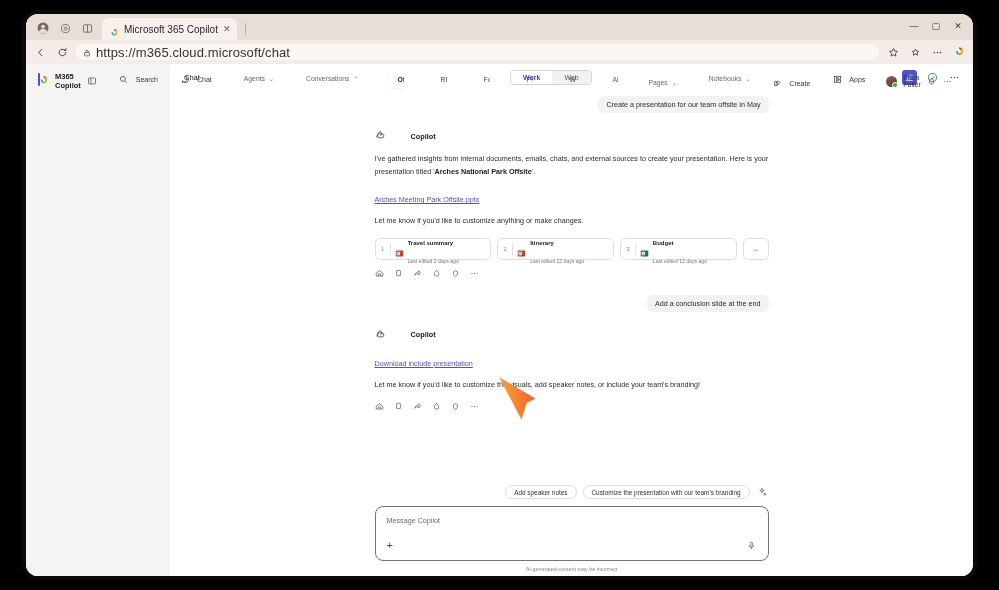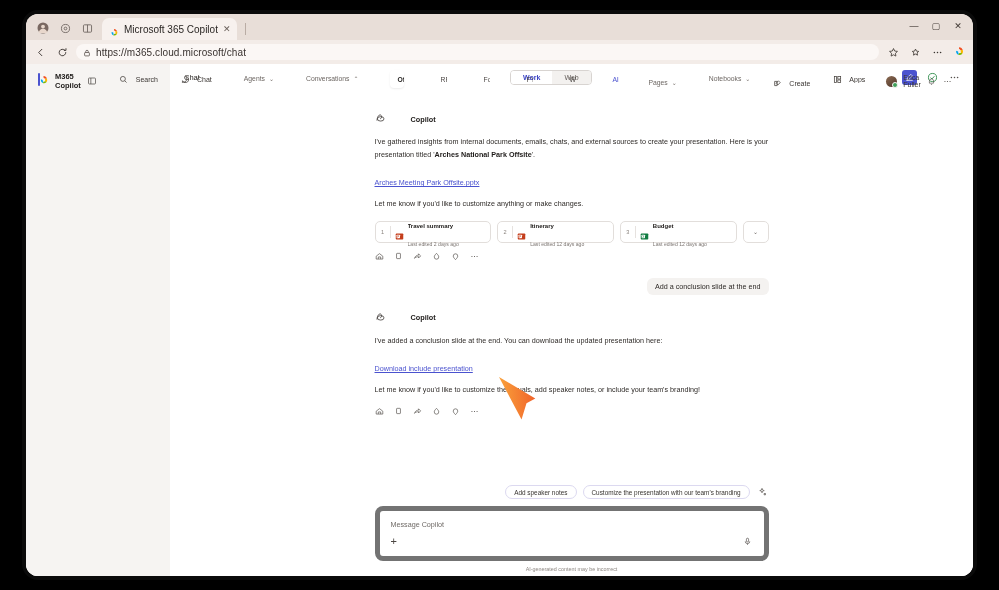--- a/index.html
+++ b/index.html
@@ -88,21 +88,21 @@
     color: #3b3531;
   }
   #omnibox {
     flex: 1;
     height: 16px;
     background: #fbf7f5;
     border-radius: 9px;
     display: flex; align-items: center;
     padding: 0 7px; gap: 5px;
   }
-  #omnibox-url { font-size: 10px; color: #3a3330; letter-spacing: .1px; }
+  #omnibox-url { font-size: 13px; color: #3a3330; letter-spacing: .1px; }
 
   
   #app {
     display: flex;
     height: calc(100% - 50px);
     background: #ffffff;
   }
 
   
   #sidebar {
@@ -300,21 +300,21 @@
     padding: 0 8px;
     display: flex; align-items: center;
     font-size: 6.4px; color: #37332f;
     background: #fff;
     white-space: nowrap;
   }
   .chip-ico { width: 13px; height: 13px; display: flex; align-items: center; justify-content: center; }
   #composer {
     width: 394px; margin: 0 auto;
     height: 55px;
-    border: 5px solid #737373;
+    border: 1px solid #737373;
     border-radius: 8px;
     background: #fff;
     position: relative;
     padding: 9px 11px;
     display: flex; flex-direction: column;
   }
   #composer-placeholder { font-size: 7.2px; color: #6f6a66; }
   #composer-bottom {
     margin-top: auto;
     display: flex; align-items: center;
@@ -569,20 +569,21 @@
                   <circle cx="6" cy="6" r=".85"></circle>
                   <circle cx="9.4" cy="6" r=".85"></circle>
                 </svg>
           </div>
         </div>
       </div>
 
       <div id="convo">
         <div class="thread">
 
+          <div class="user-bubble">Create a presentation for our team offsite in May</div>
           <div class="clear"></div>
 
           <div class="bot-head">
             <span>
               <svg width="11" height="11" viewBox="0 0 12 12" fill="none" stroke="#3a3532" stroke-width=".85">
                     <path d="M2.1 8.3c.3-2.6 1-5 2.4-5.9 1.2-.8 2.3-.2 2.6 1.1.3 1.3-.3 2.6-1.5 2.9"></path>
                     <ellipse cx="6.2" cy="6.4" rx="3.6" ry="2.4"></ellipse>
                   </svg>
             </span>
             <span class="bot-name">Copilot</span>
@@ -690,21 +691,20 @@
           <div class="bot-head">
             <span>
               <svg width="11" height="11" viewBox="0 0 12 12" fill="none" stroke="#3a3532" stroke-width=".85">
                     <path d="M2.1 8.3c.3-2.6 1-5 2.4-5.9 1.2-.8 2.3-.2 2.6 1.1.3 1.3-.3 2.6-1.5 2.9"></path>
                     <ellipse cx="6.2" cy="6.4" rx="3.6" ry="2.4"></ellipse>
                   </svg>
             </span>
             <span class="bot-name">Copilot</span>
           </div>
 
-          <div class="bot-text">I've added a conclusion slide at the end. You can download the updated presentation here:</div>
 
           <a class="doc-link" href="#">Download include presentation</a>
 
           <div class="bot-text">Let me know if you'd like to customize the visuals, add speaker notes, or include your team's branding!</div>
 
           <div class="act-row">
             <span class="act-ico">
               <svg width="9" height="9" viewBox="0 0 12 12" fill="none" stroke="#55504c" stroke-width=".9">
                     <path d="M1.6 9.4V5.6L6 2.2l4.4 3.4v3.8z"></path>
                     <path d="M4.4 9.4V6.6h3.2v2.8"></path>

